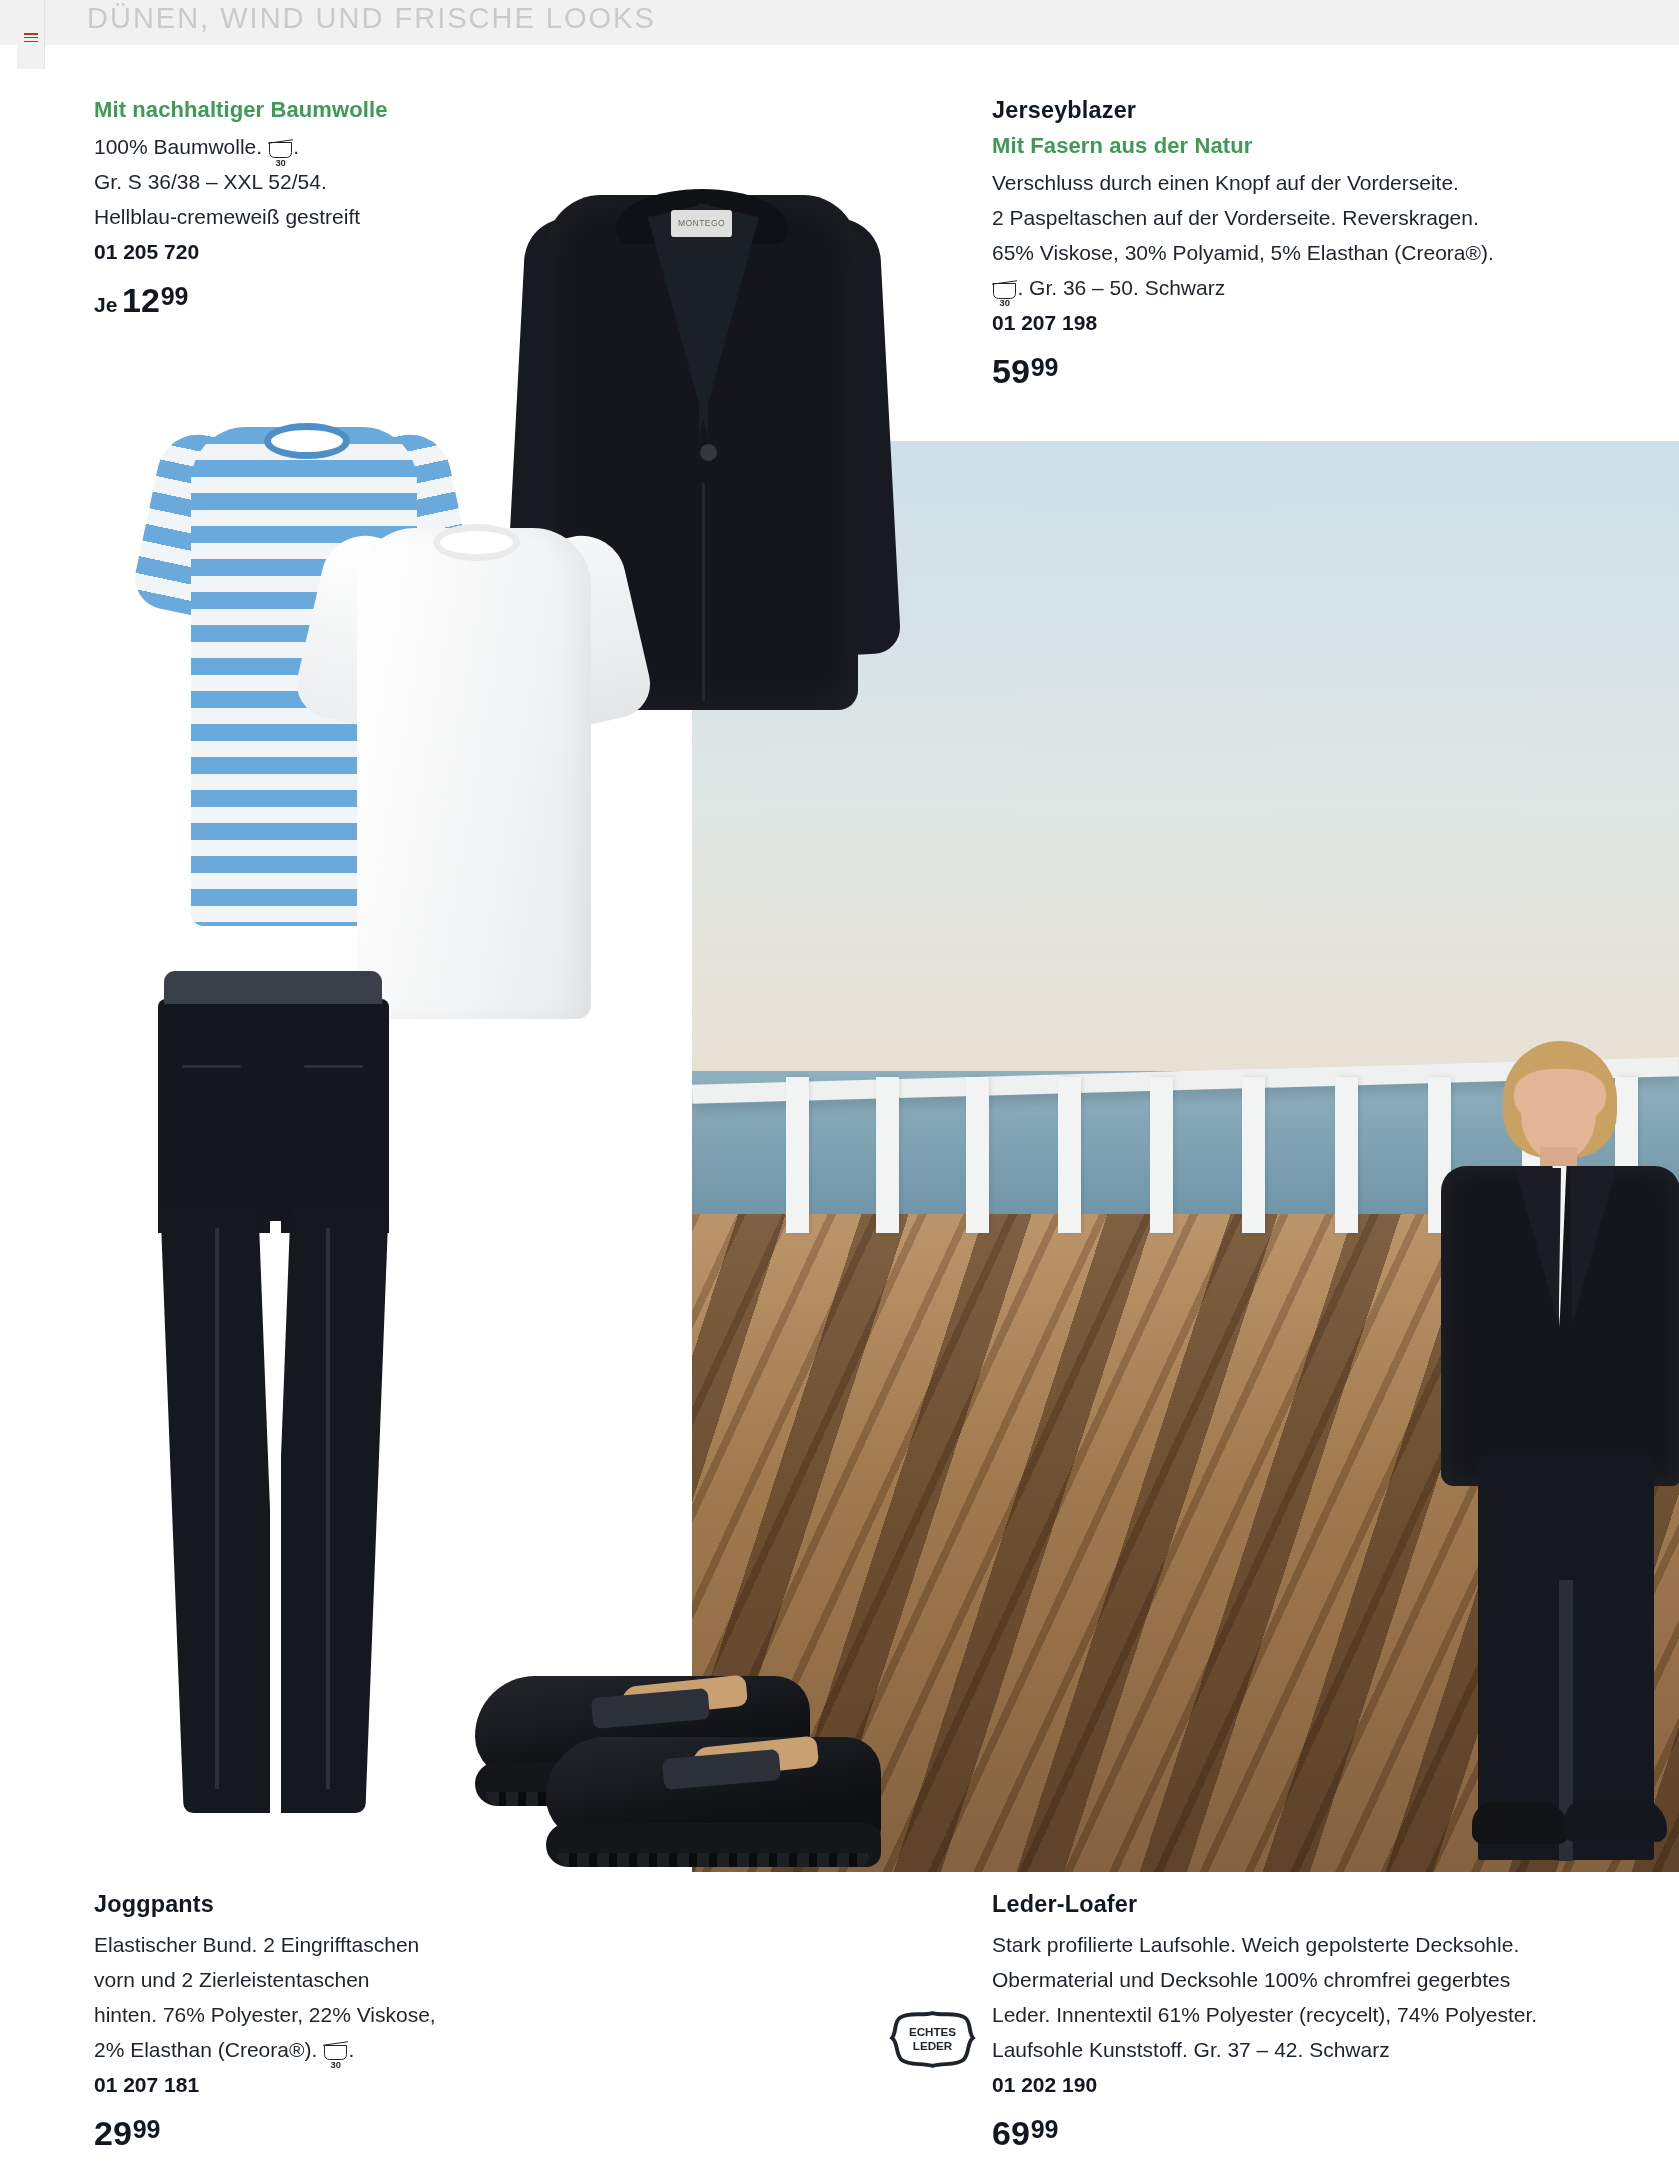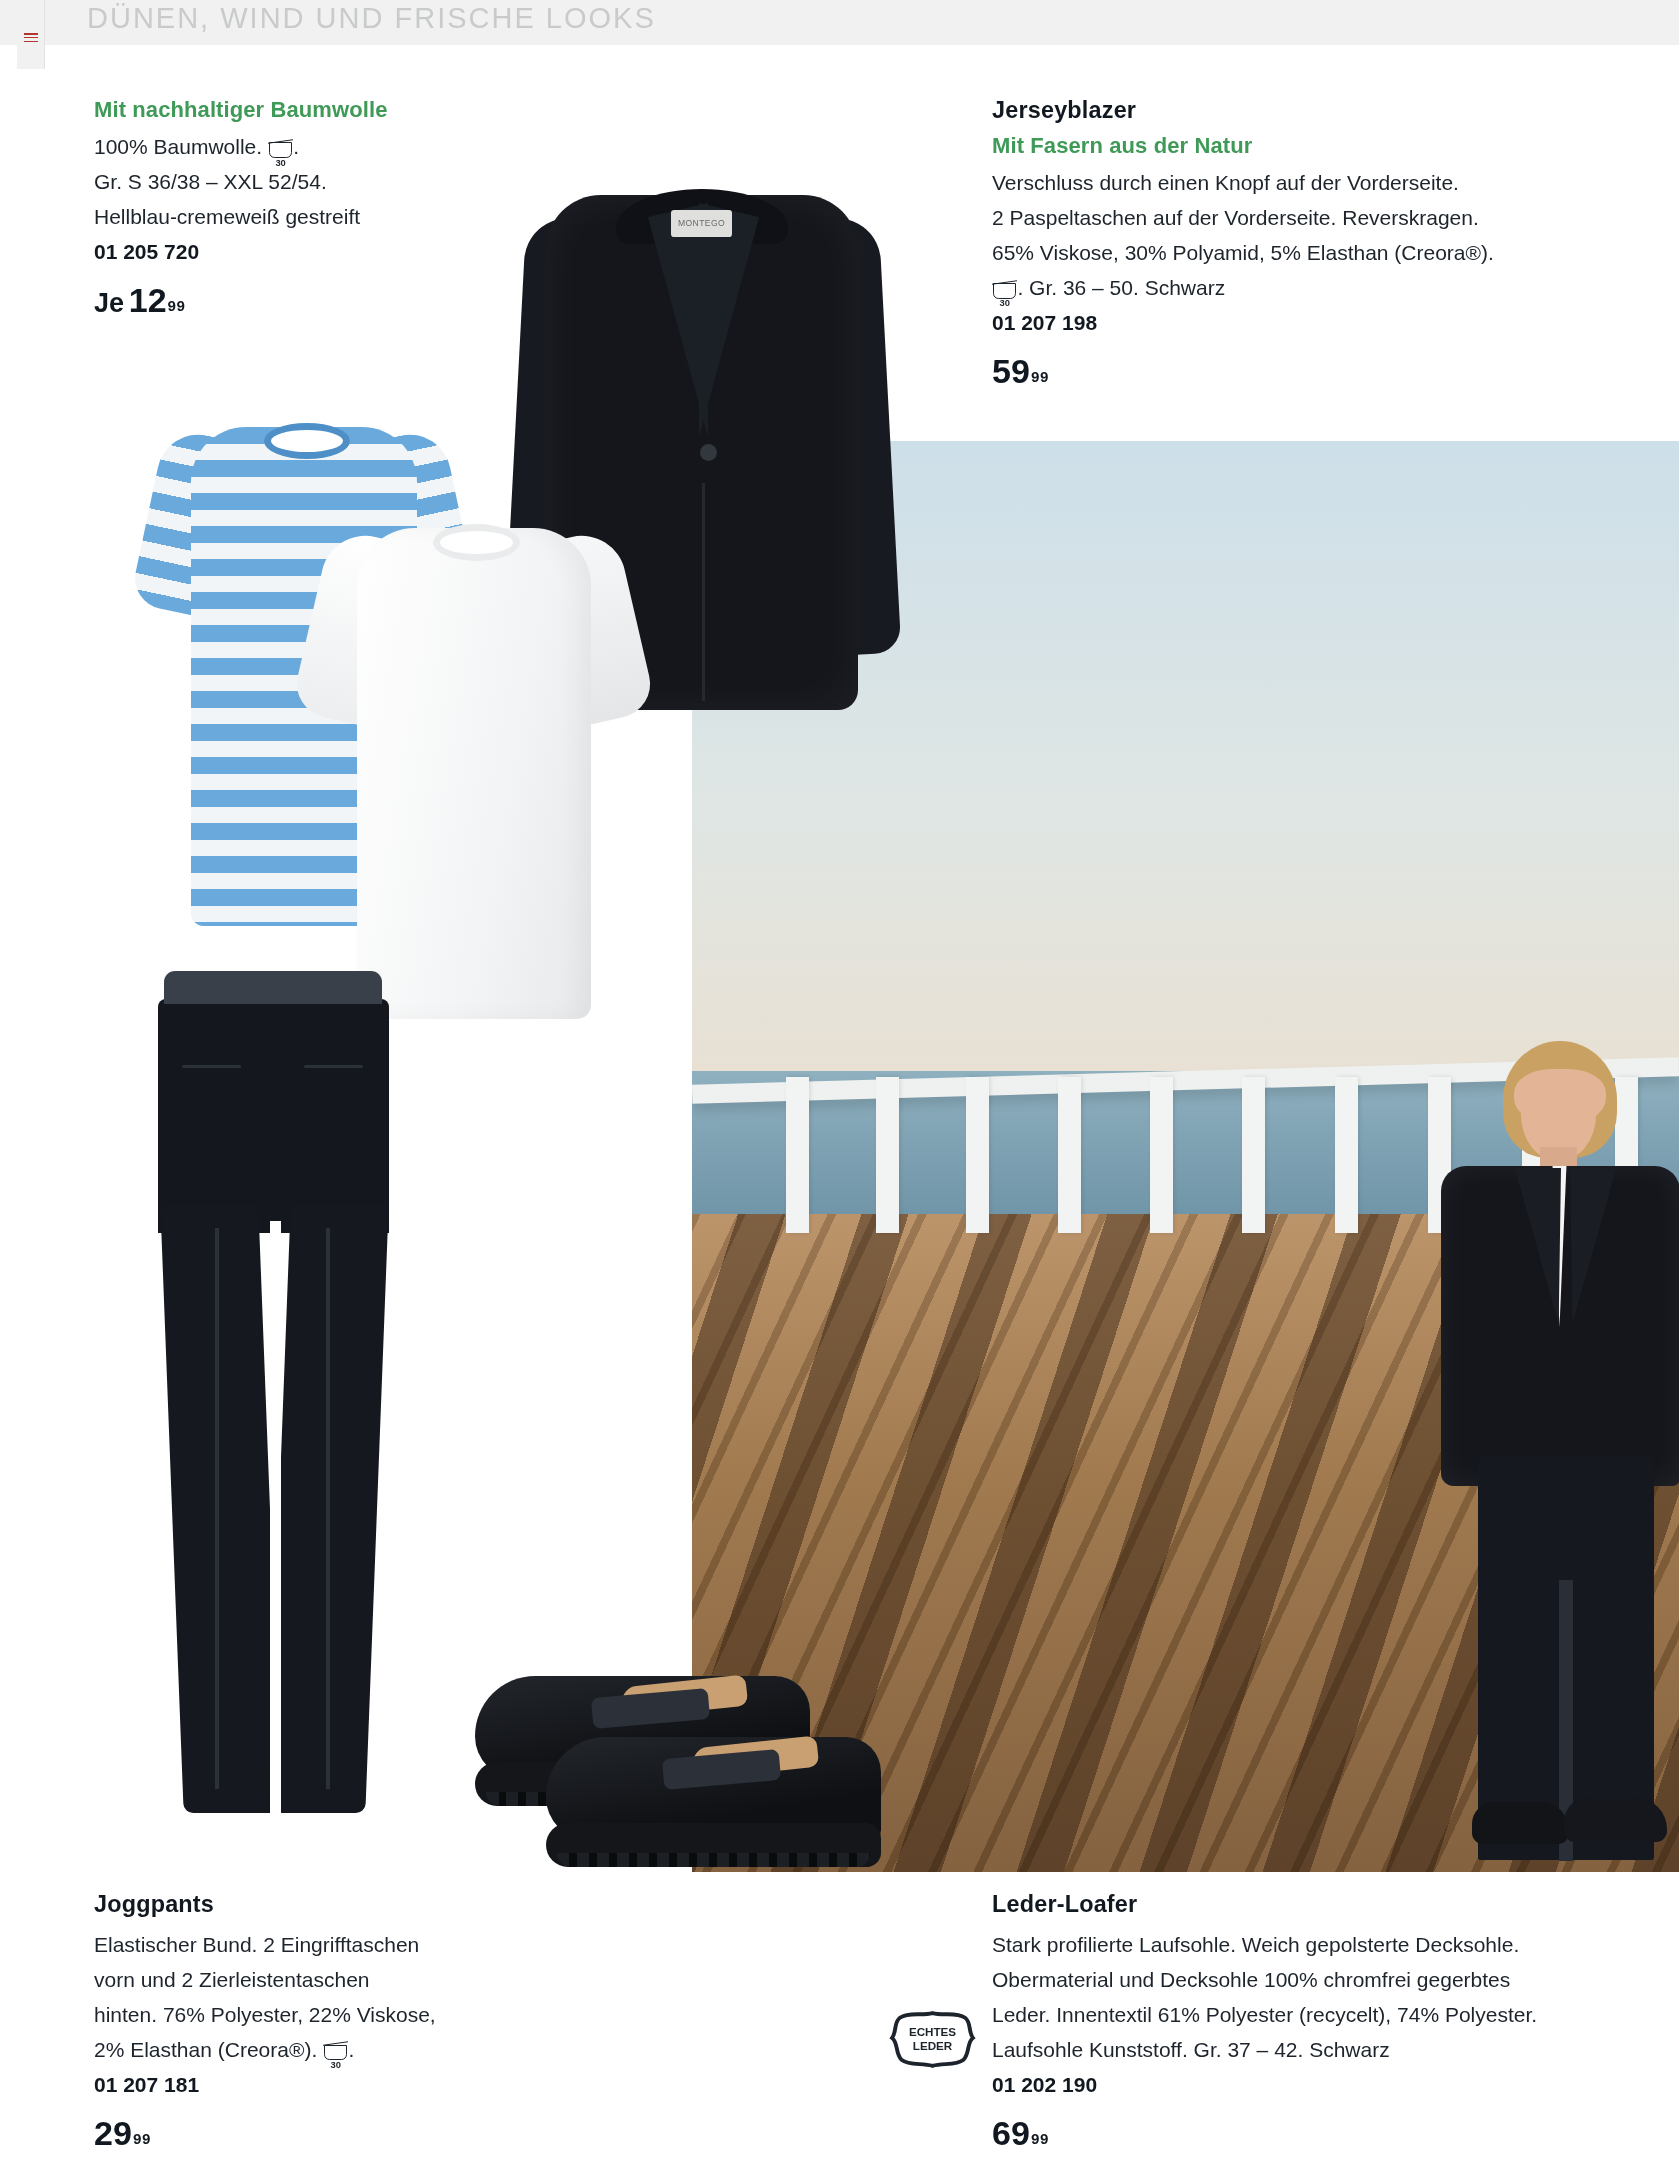--- a/index.html
+++ b/index.html
@@ -84,32 +84,31 @@
   }
   .price {
     font-size: 34px;
     font-weight: 700;
     color: #111820;
     margin-top: 14px;
     line-height: 1;
     white-space: nowrap;
   }
   .price .je {
-    font-size: 27px;
+    font-size: 21px;
     font-weight: 700;
     margin-right: 4.7px;
   }
   .price sup {
-    font-size: 15px;
+    font-size: 25px;
     font-weight: 700;
     vertical-align: top;
     position: relative;
-    top: 17px;
+    top: 1px;
     left: 0.8px;
-    font-family: Liberation Mono, monospace;
   }
 
   
   .wash {
     display: inline-block;
     position: relative;
     width: 23.4px; height: 18.7px;
     vertical-align: -3.9px;
     margin: 0 1px;
   }

